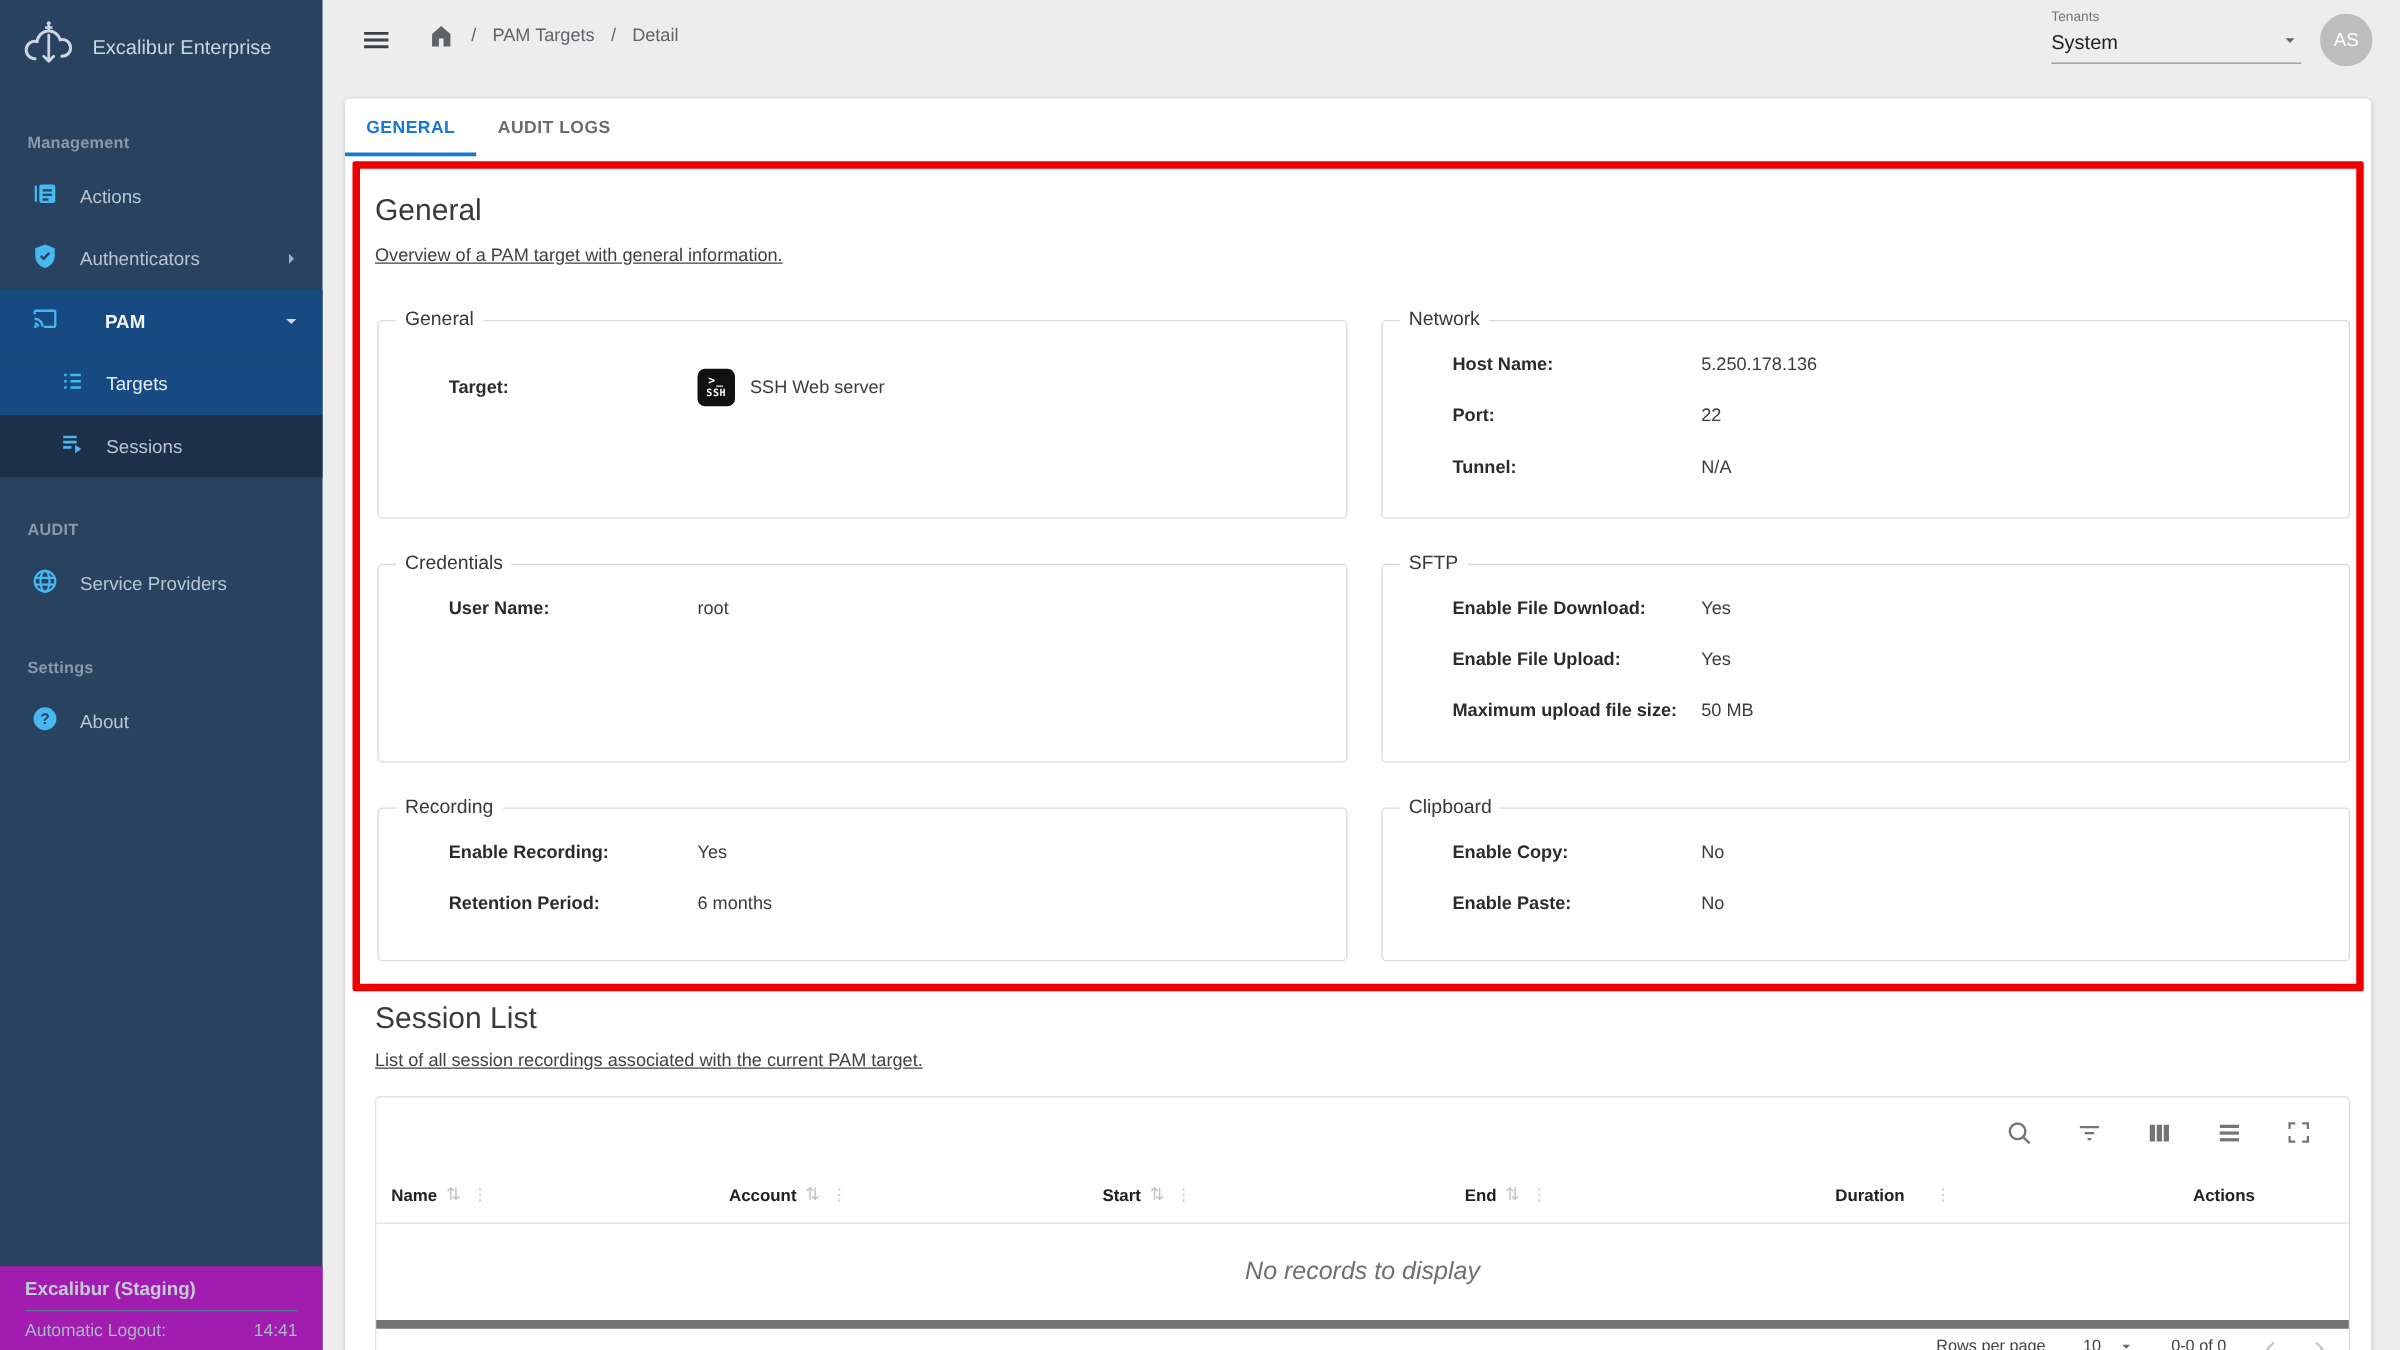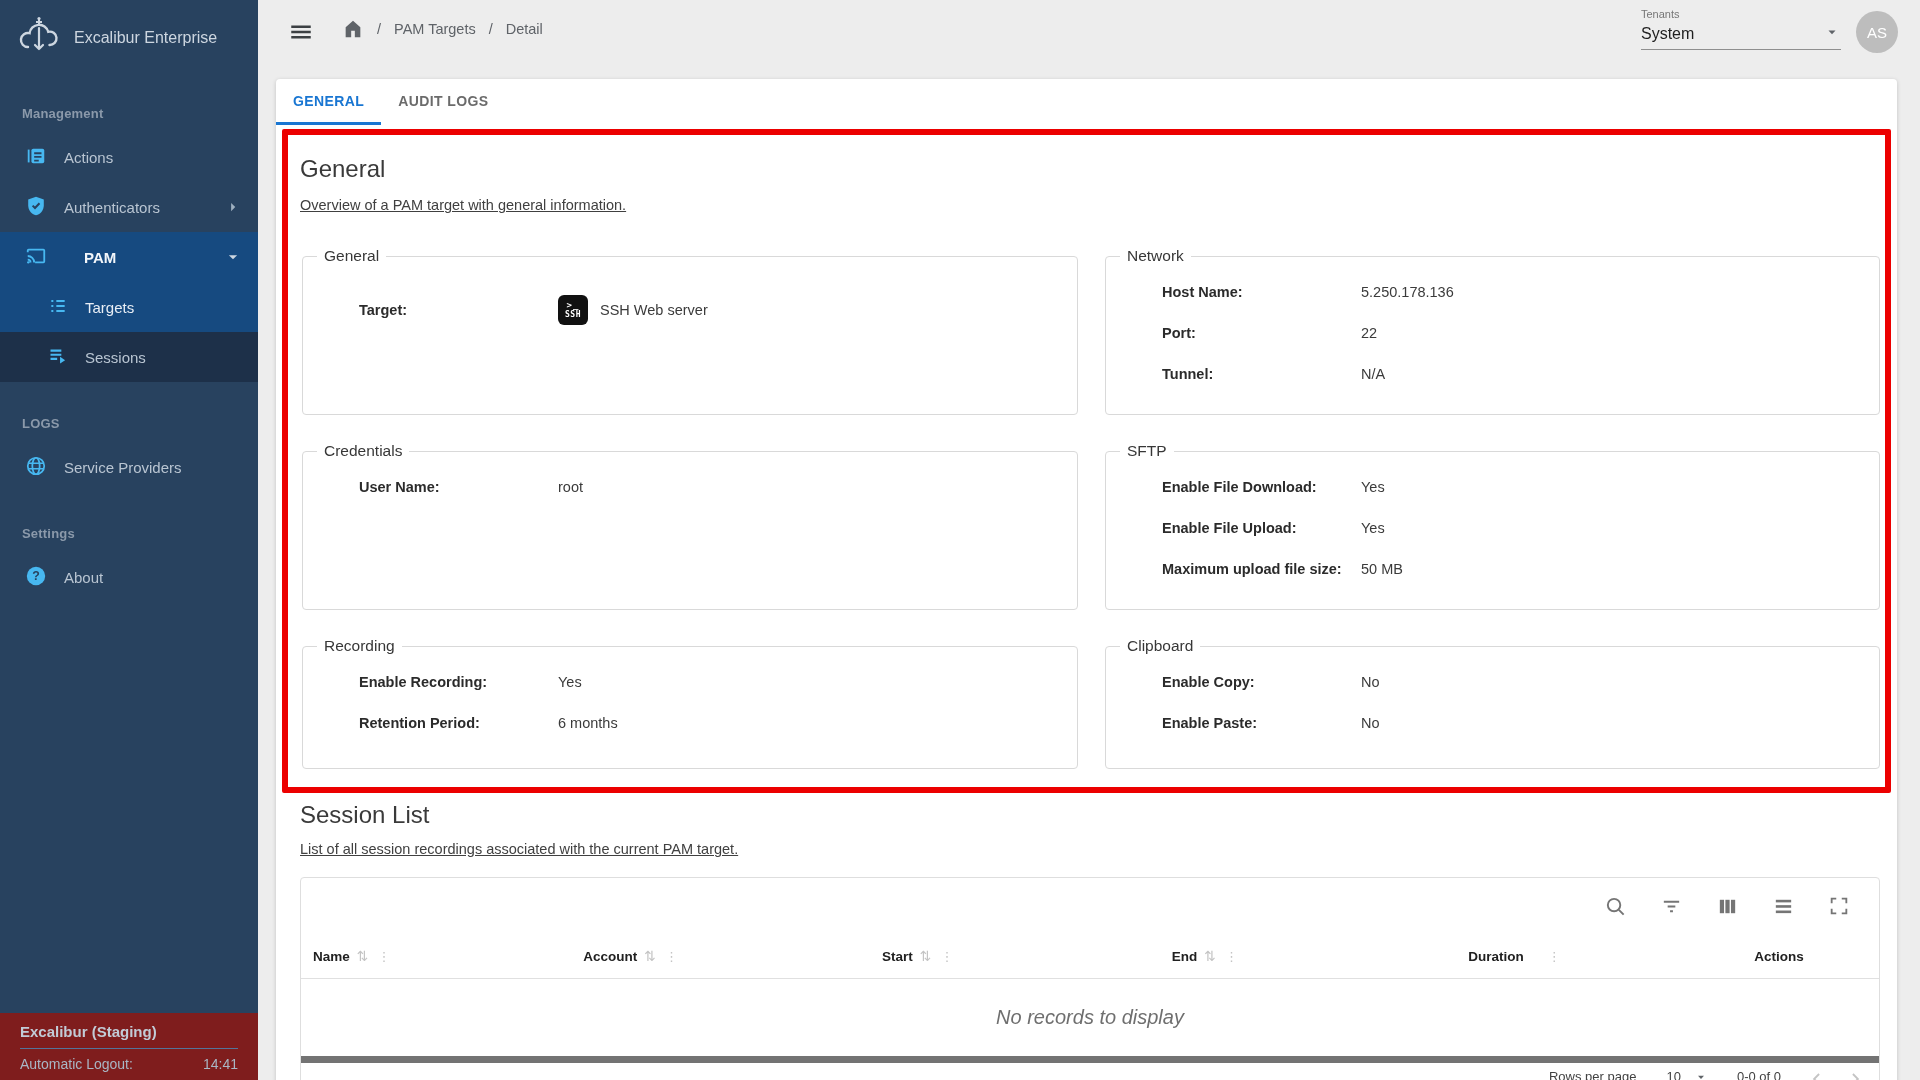--- a/index.html
+++ b/index.html
@@ -10,21 +10,21 @@
   .sidebar { position:absolute; left:0; top:0; width:258px; height:1080px; background:#28425f; color:#b9c5d2; z-index:10; }
   .logo-row { position:absolute; left:16px; top:16px; display:flex; align-items:center; gap:12px; }
   .logo-title { font-size:16px; color:#cdd6e0; }
   .sec-label { position:absolute; left:22px; font-size:13px; font-weight:bold; color:#8b99aa; letter-spacing:.2px; }
   .nav-item { position:absolute; left:0; width:258px; height:50px; display:flex; align-items:center; padding-left:25px; gap:17px; font-size:15px; cursor:pointer; }
   .nav-item .chev { margin-left:auto; margin-right:16px; display:flex; }
   .nav-item.grp-active { background:#164a80; color:#f2f6fa; font-weight:bold;gap:37px; }
   .nav-item.sub { padding-left:48px; }
   .nav-item.sub-active { background:#164a80; color:#e8eef5; font-weight:normal; }
   .nav-item.sessions { background:#1d3049; }
-  .side-footer { position:absolute; left:0; bottom:0; width:258px; height:67px; background:#7f1d1d; padding:10px 20px 0 20px; }
+  .side-footer { position:absolute; left:0; bottom:0; width:258px; height:67px; background:#a21caf; padding:10px 20px 0 20px; }
   .side-footer .env { font-size:15px; font-weight:bold; color:#c2cbd6; padding-bottom:8px; border-bottom:1px solid #54749a; }
   .side-footer .logout { display:flex; justify-content:space-between; font-size:14px; color:#a9b6c4; padding-top:7px; }
 
   
   .hamburger { position:absolute; left:288px; top:19px; width:26px; height:26px; cursor:pointer; }
   .crumbs { position:absolute; left:342px; top:18px; display:flex; align-items:center; gap:13px; font-size:14.5px; color:#5f6368; }
   .crumb { cursor:pointer; }
   .tenants { position:absolute; left:1641px; top:8px; width:200px; cursor:pointer; }
   .tenants .lbl { font-size:11px; color:#767676; }
   .tenants .val-row { display:flex; align-items:center; justify-content:space-between; padding:5px 2px 6px 0; border-bottom:1px solid #8f8f8f; }
@@ -149,21 +149,21 @@
     <div class="nav-item sub sessions" style="top:332px;">
       <span>
         <svg width="20" height="20" viewBox="0 0 24 24" stroke="#47b8f1" stroke-width="2.6" fill="none">
             <path d="M3 5.5h13M3 10.5h13M3 15.5h8"></path>
             <path d="M14.5 13v8l6-4z" fill="#47b8f1" stroke="none"></path>
           </svg>
       </span>
       <span>Sessions</span>
     </div>
 
-    <div class="sec-label" style="top:416px;">LOGS</div>
+    <div class="sec-label" style="top:416px;">AUDIT</div>
 
     <div class="nav-item" style="top:442px;">
       <span>
         <svg width="22" height="22" viewBox="0 0 24 24" fill="none" stroke="#47b8f1" stroke-width="1.9">
             <circle cx="12" cy="12" r="9"></circle>
             <ellipse cx="12" cy="12" rx="4" ry="9"></ellipse>
             <path d="M3.6 9h16.8M3.6 15h16.8"></path>
           </svg>
       </span>
       <span>Service Providers</span>

